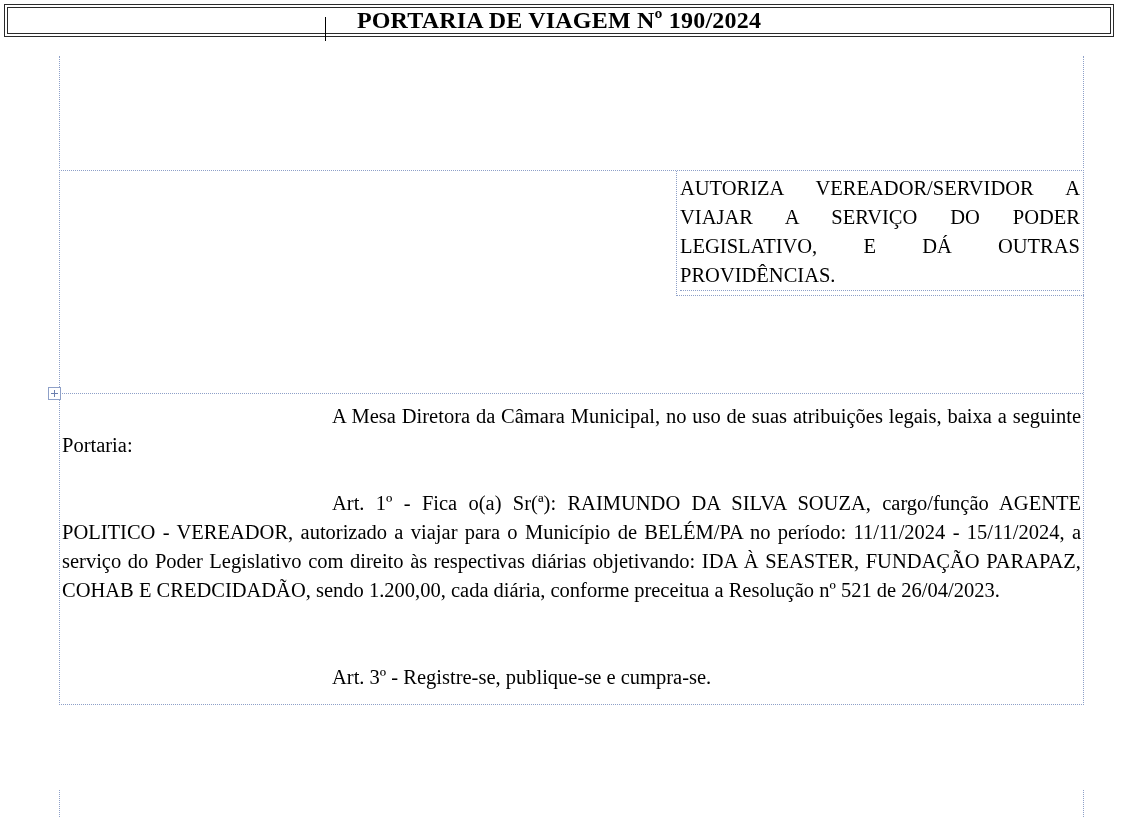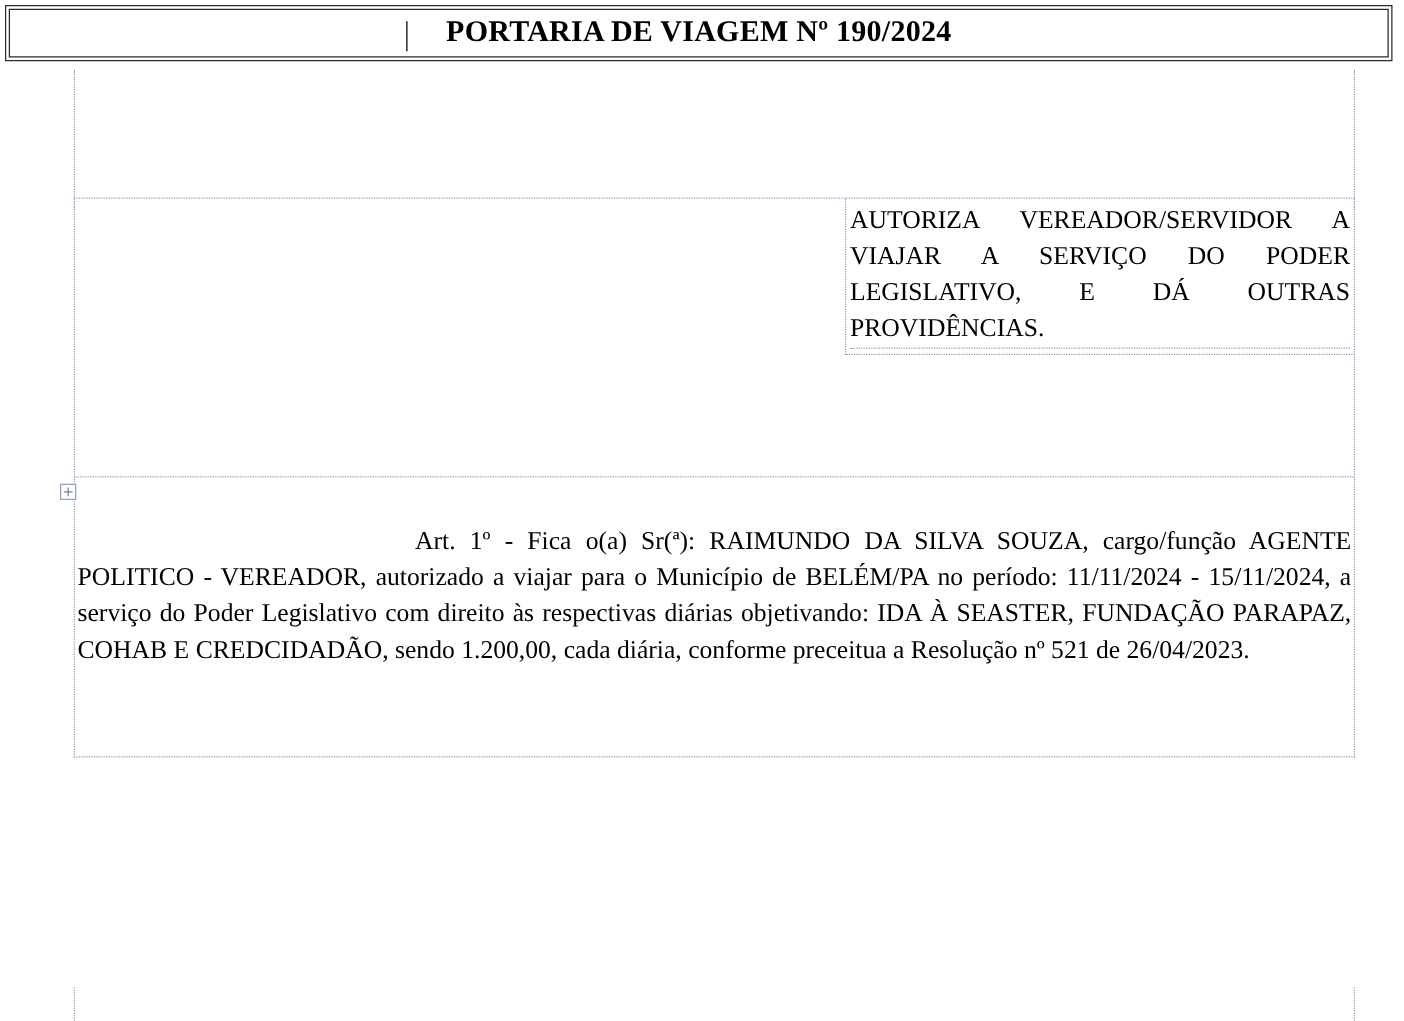--- a/index.html
+++ b/index.html
@@ -15,21 +15,21 @@
     position: relative;
     overflow: hidden;
   }
 
   
   .title-outer {
     position: absolute;
     left: 4px;
     top: 4px;
     width: 1110px;
-    height: 45px;
+    height: 33px;
     border: 1px solid #2a2a2a;
     box-sizing: border-box;
   }
   .title-inner {
     position: absolute;
     left: 2px;
     top: 2px;
     right: 2px;
     bottom: 2px;
     border: 1px solid #2a2a2a;
@@ -50,21 +50,21 @@
     top: 12px;
     width: 1px;
     height: 24px;
     background: #000;
   }
 
   
   .doc-frame {
     position: absolute;
     left: 59px;
-    top: 158px;
+    top: 170px;
     width: 1025px;
     border: 1px dotted #8ea0c8;
     box-sizing: border-box;
   }
 
   
   .edge-left {
     position: absolute;
     left: 59px;
     top: 56px;
@@ -188,30 +188,32 @@
     <div class="ementa-box">
       <div class="ementa-inner">
         <div class="ementa-text">AUTORIZA VEREADOR/SERVIDOR A VIAJAR A SERVIÇO DO PODER LEGISLATIVO, E DÁ OUTRAS PROVIDÊNCIAS.</div>
       </div>
     </div>
   </div>
 
   <div class="body-area">
     <div class="pad-top"></div>
 
+    <p class="para"><span class="indent"></span><span>A Mesa Diretora da Câmara Municipal, no uso de suas atribuições legais, baixa a seguinte Portaria:</span></p>
 
     <div class="spacer"></div>
 
     <p class="para"><span class="indent"></span><span>Art. 1º - Fica o(a) Sr(ª): RAIMUNDO DA SILVA SOUZA, cargo/função AGENTE POLITICO - VEREADOR, autorizado a viajar para o Município de BELÉM/PA no período: 11/11/2024 - 15/11/2024, a serviço do Poder Legislativo com direito às respectivas diárias objetivando: IDA À SEASTER, FUNDAÇÃO PARAPAZ, COHAB E CREDCIDADÃO, sendo 1.200,00, cada diária, conforme preceitua a Resolução nº 521 de 26/04/2023.</span></p>
 
     <div class="spacer"></div>
 
 
     <div class="spacer"></div>
 
+    <p class="para"><span class="indent"></span><span>Art. 3º - Registre-se, publique-se e cumpra-se.</span></p>
 
     <div class="pad-bottom"></div>
   </div>
 </div>
 
 <div class="move-handle"></div>
 
 <div class="edge-left2"></div>
 <div class="edge-right2"></div>
 

